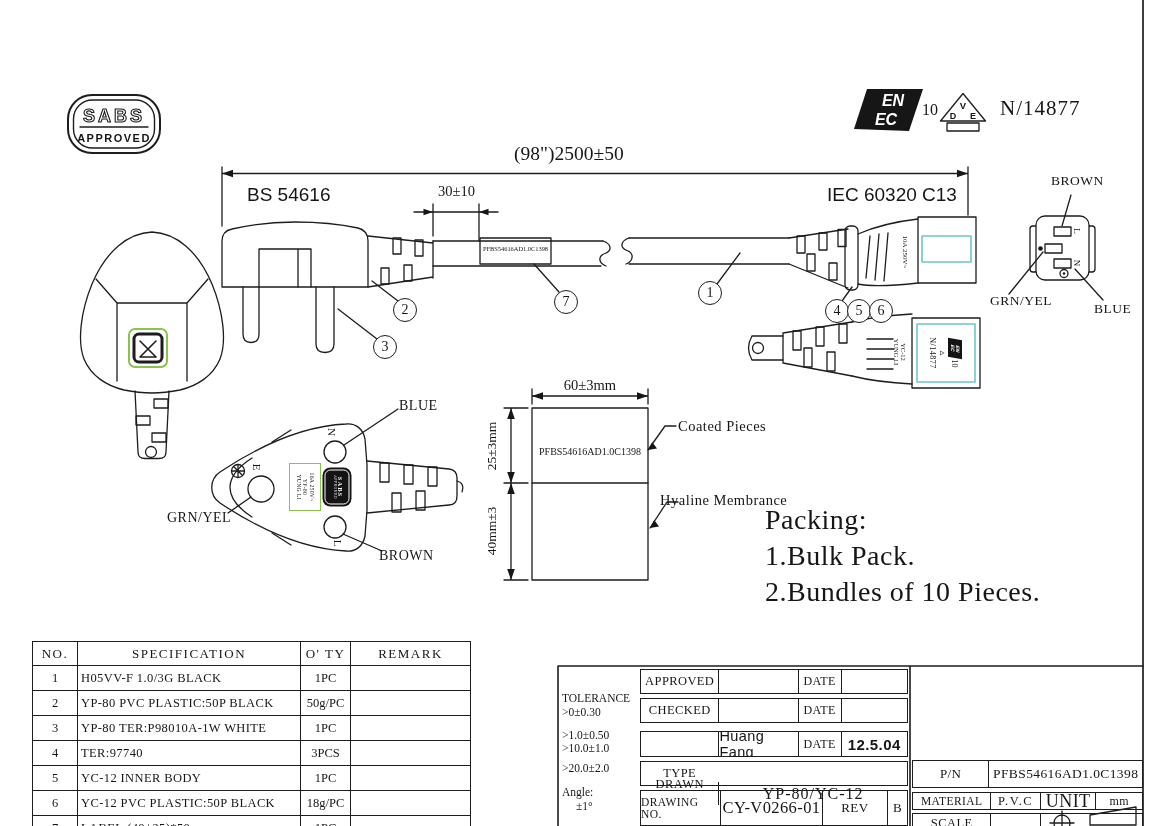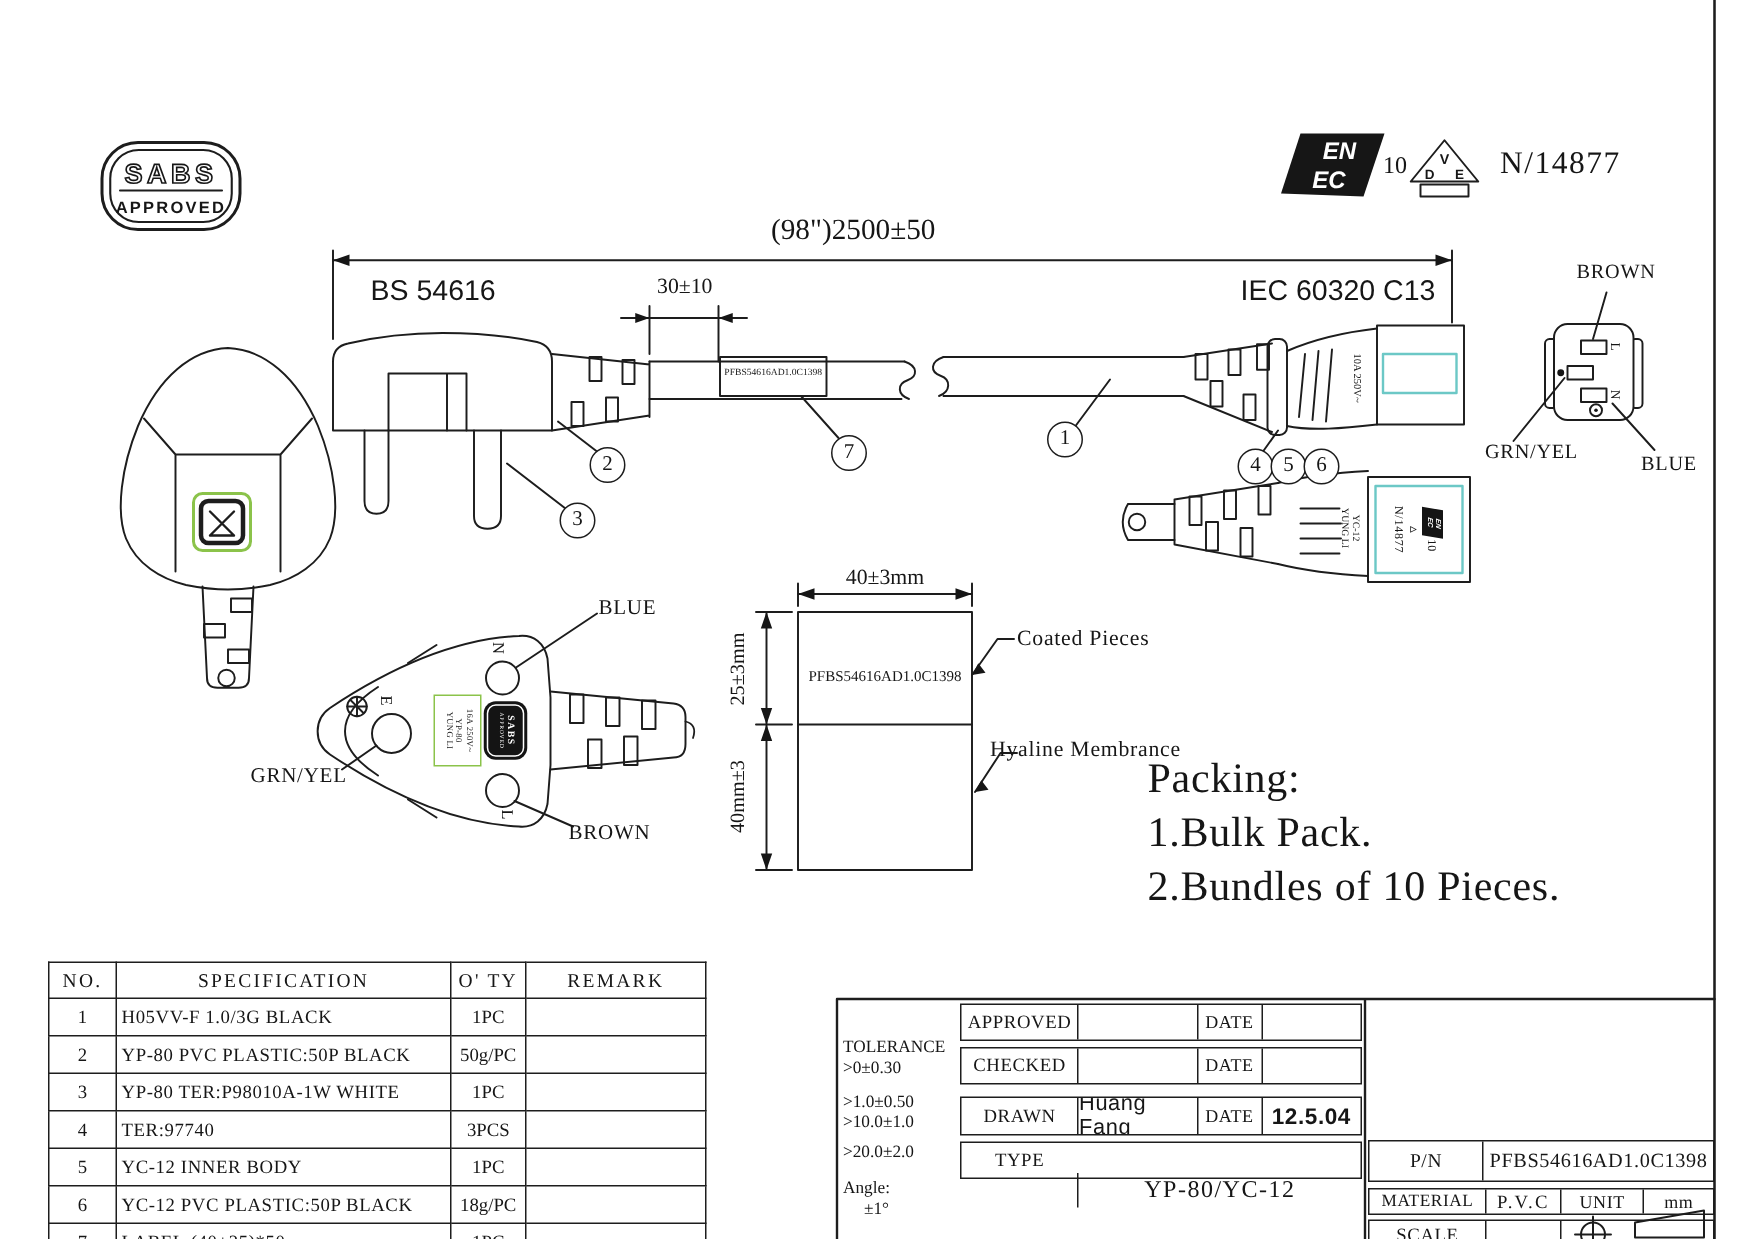--- a/index.html
+++ b/index.html
@@ -262,21 +262,21 @@
   <div>YP-80</div>
   <div>YUNG LI</div>
 </div>
 <div class="minisabs r90" style="left:337px;top:487px;">
   <div class="inner">
     <span class="l1">SABS</span>
     <span class="l2">APPROVED</span>
   </div>
 </div>
 
-<div class="t ctr" style="left:590px;top:386px;font-size:14.5px;">40±3mm</div>
+<div class="t ctr" style="left:590px;top:386px;font-size:14.5px;">60±3mm</div>
 <div class="t rm90" style="left:492px;top:446px;font-size:13.5px;">25±3mm</div>
 <div class="t rm90" style="left:492px;top:531px;font-size:13.5px;">40mm±3</div>
 <div class="t ctr" style="left:590px;top:452px;font-size:10px;">PFBS54616AD1.0C1398</div>
 <div class="t" style="left:678px;top:419px;font-size:14.5px;letter-spacing:0.5px;">Coated Pieces</div>
 <div class="t" style="left:660px;top:493px;font-size:14.5px;letter-spacing:0.5px;">Hyaline Membrance</div>
 
 <div class="t" style="left:765px;top:505px;font-size:28px;letter-spacing:0.5px;">Packing:</div>
 <div class="t" style="left:765px;top:541px;font-size:28px;letter-spacing:0.5px;">1.Bulk Pack.</div>
 <div class="t" style="left:765px;top:577px;font-size:28px;letter-spacing:0.5px;">2.Bundles of 10 Pieces.</div>
 
@@ -355,38 +355,44 @@
   <div class="cell" style="width:43px;font-size:12px;">DATE</div>
   <div class="cell" style="width:67px;"></div>
 </div>
 <div class="box" style="left:640px;top:698px;width:268px;height:25px;">
   <div class="cell" style="width:78px;">CHECKED</div>
   <div class="cell" style="width:80px;"></div>
   <div class="cell" style="width:43px;font-size:12px;">DATE</div>
   <div class="cell" style="width:67px;"></div>
 </div>
 <div class="box" style="left:640px;top:731px;width:268px;height:26px;">
-  <div class="cell" style="width:78px;">DRAWN</div>
+  <div class="cell" style="width:78px;margin-top:40px;">DRAWN</div>
   <div class="cell sans" style="width:80px;font-size:14.5px;">Huang Fang</div>
   <div class="cell" style="width:43px;font-size:12px;">DATE</div>
   <div class="cell sans" style="width:67px;font-size:15px;font-weight:600;">12.5.04</div>
 </div>
 <div class="box" style="left:640px;top:761px;width:268px;height:25px;">
   <div class="cell" style="width:78px;">TYPE</div>
   <div class="cell" style="width:190px;font-size:16px;letter-spacing:1px;margin-top:20px;">YP-80/YC-12</div>
 </div>
+<div class="box" style="left:640px;top:790px;width:268px;height:36px;">
+  <div class="cell" style="width:80px;font-size:11.5px;">DRAWING NO.</div>
+  <div class="cell" style="width:102px;font-size:16.5px;">CY-V0266-01</div>
+  <div class="cell" style="width:66px;font-size:13px;">REV</div>
+  <div class="cell" style="width:20px;font-size:13px;">B</div>
+</div>
 
 <div class="box" style="left:912px;top:760px;width:231px;height:28px;">
   <div class="cell" style="width:76px;font-size:13px;">P/N</div>
   <div class="cell" style="width:155px;font-size:13.5px;">PFBS54616AD1.0C1398</div>
 </div>
 <div class="box" style="left:912px;top:792px;width:231px;height:18px;">
   <div class="cell" style="width:78px;font-size:11.5px;">MATERIAL</div>
   <div class="cell" style="width:50px;font-size:12.5px;letter-spacing:1.5px;">P.V.C</div>
-  <div class="cell" style="width:56px;font-size:12px;">UNIT</div>
+  <div class="cell" style="width:56px;font-size:18px;">UNIT</div>
   <div class="cell" style="width:47px;font-size:12px;">mm</div>
 </div>
 <div class="box" style="left:912px;top:813px;width:231px;height:20px;">
   <div class="cell" style="width:78px;font-size:12.5px;">SCALE</div>
   <div class="cell" style="width:50px;"></div>
   <div class="cell" style="width:103px;"></div>
 </div>
 
 </div>
 

